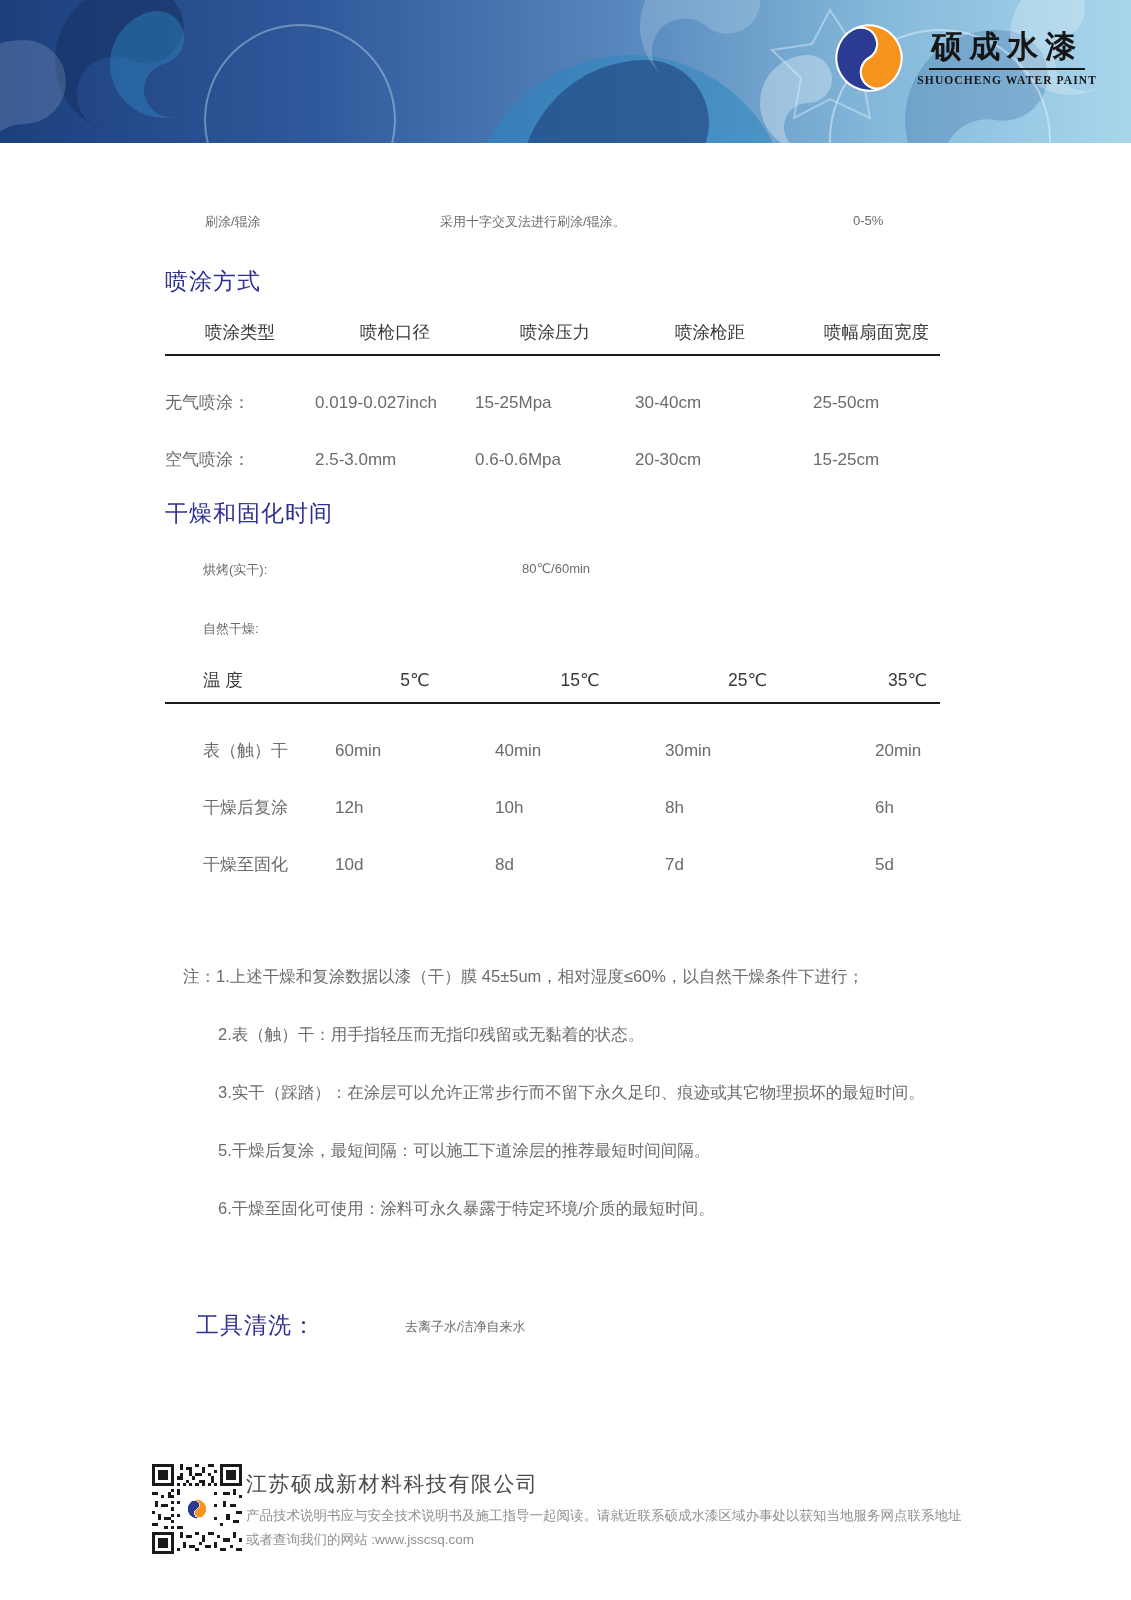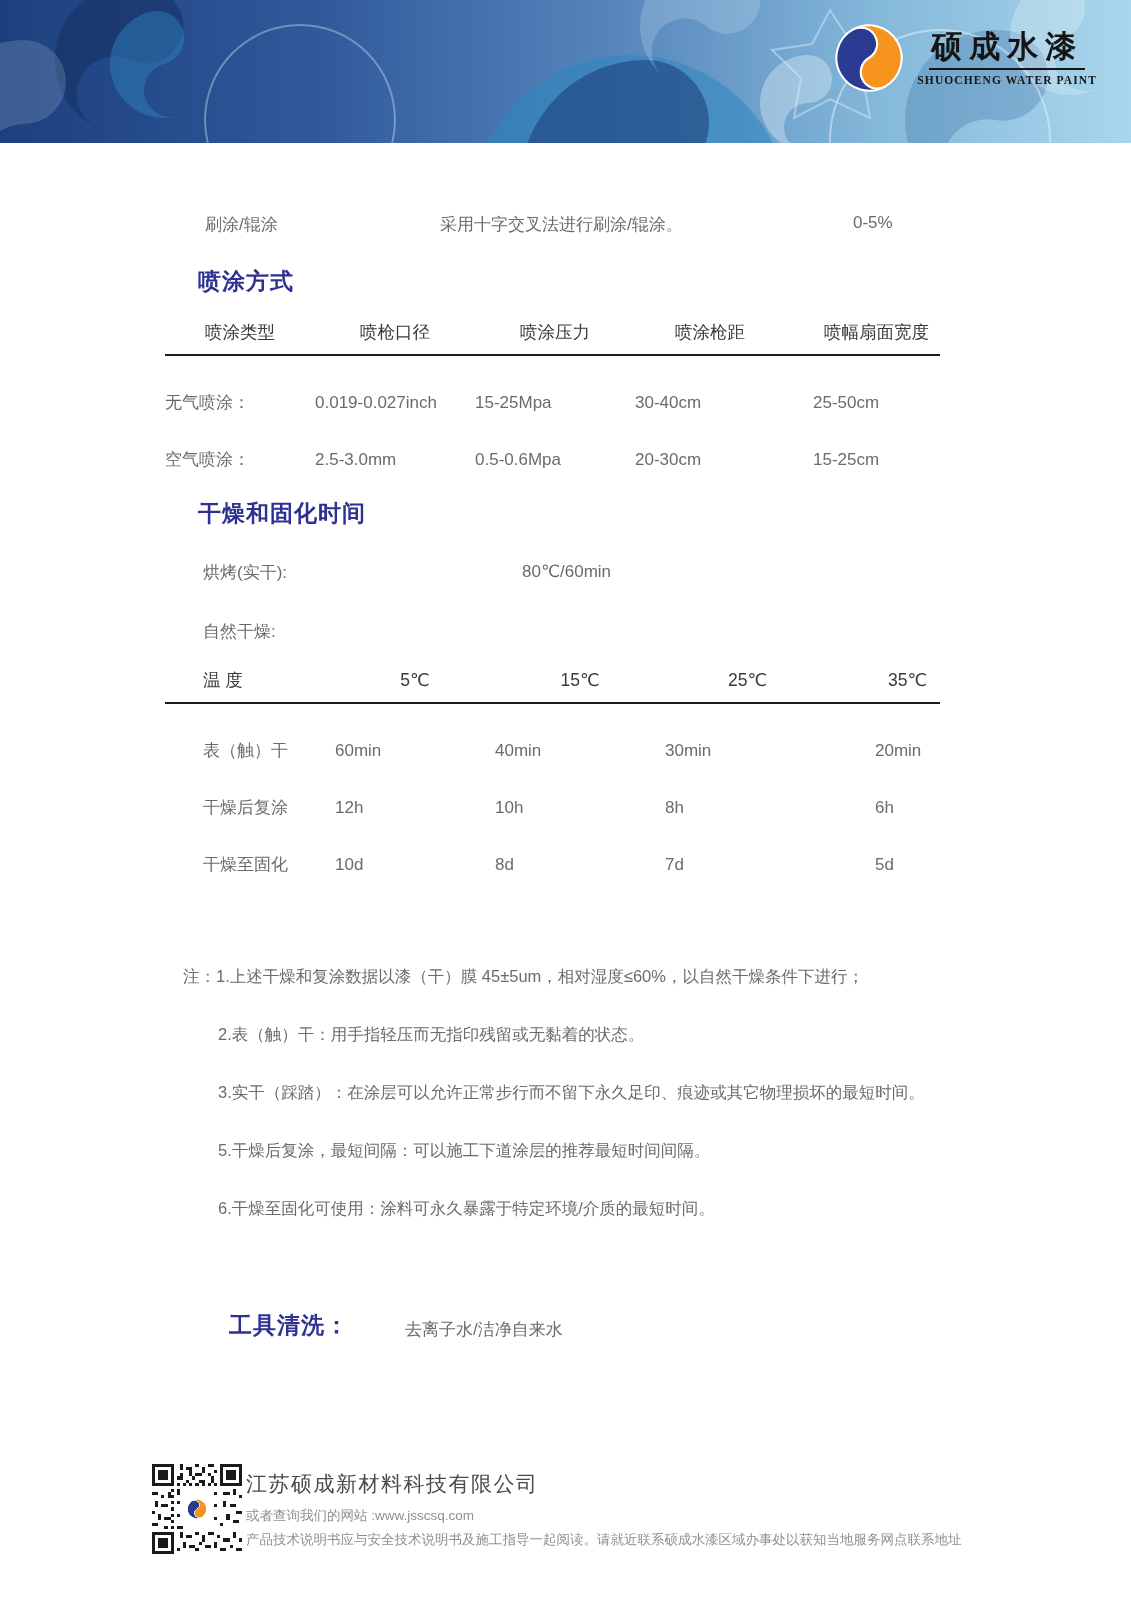--- a/index.html
+++ b/index.html
@@ -16,22 +16,22 @@
   .brand-cn{
     font-family:"Liberation Serif","DejaVu Serif",serif;font-weight:700;font-size:31px;
     letter-spacing:7px;color:#151515;white-space:nowrap;line-height:1.1;
     border-bottom:2px solid #151515;padding:0 2px 4px 2px;
   }
   .brand-en{
     font-family:"Liberation Serif","DejaVu Serif",serif;font-weight:700;font-size:11.5px;
     letter-spacing:1.1px;color:#151515;white-space:nowrap;margin-top:4px;
   }
   
-  .sec-title{position:absolute;color:#2e3192;font-size:23px;font-weight:700;letter-spacing:1px;white-space:nowrap;margin-left:33px;}
-  .body-text{color:#6b6b6b;font-size:17px;white-space:nowrap;}
+  .sec-title{position:absolute;color:#2e3192;font-size:23px;font-weight:400;letter-spacing:1px;white-space:nowrap;}
+  .body-text{color:#6b6b6b;font-size:13px;white-space:nowrap;}
   .abs{position:absolute;}
   
   .brush-row{position:absolute;left:165px;top:213px;width:775px;height:26px;}
   
   table.sheet{position:absolute;left:165px;border-collapse:collapse;table-layout:fixed;width:775px;}
   table.sheet th{
     color:#3a3a3a;font-size:17.5px;font-weight:500;text-align:center;
     padding:0 0 10px 0;border-bottom:2px solid #1c1c1c;line-height:24px;white-space:nowrap;
   }
   table.sheet td{
@@ -131,21 +131,21 @@
       <tr>
         <td>无气喷涂：</td>
         <td>0.019-0.027inch</td>
         <td>15-25Mpa</td>
         <td>30-40cm</td>
         <td>25-50cm</td>
       </tr>
       <tr>
         <td>空气喷涂：</td>
         <td>2.5-3.0mm</td>
-        <td>0.5-0.6Mpa</td>
+        <td>0.6-0.6Mpa</td>
         <td>20-30cm</td>
         <td>15-25cm</td>
       </tr>
     </tbody>
   </table>
 
   <div class="sec-title" style="left:165px;top:498px;">干燥和固化时间</div>
 
   <span class="abs body-text" style="left:203px;top:561px;">烘烤(实干):</span>
   <span class="abs body-text" style="left:522px;top:561px;">80℃/60min</span>
@@ -299,17 +299,17 @@
           <rect x="14" y="27" width="1" height="1"></rect>
       </g>
 
       <rect x="10.5" y="10.5" width="8" height="8" fill="#ffffff"></rect>
       <use href="#sc-logo" transform="translate(11.3,11.3) scale(0.064)"></use>
     </svg>
   </div>
 
   <div class="company">江苏硕成新材料科技有限公司</div>
   <div class="info">
+    <div>产品技术说明书应与安全技术说明书及施工指导一起阅读。请就近联系硕成水漆区域办事处以获知当地服务网点联系地址</div>
     <div>或者查询我们的网站 :www.jsscsq.com</div>
-    <div>产品技术说明书应与安全技术说明书及施工指导一起阅读。请就近联系硕成水漆区域办事处以获知当地服务网点联系地址</div>
   </div>
 
 </div>
 
 </body></html>

